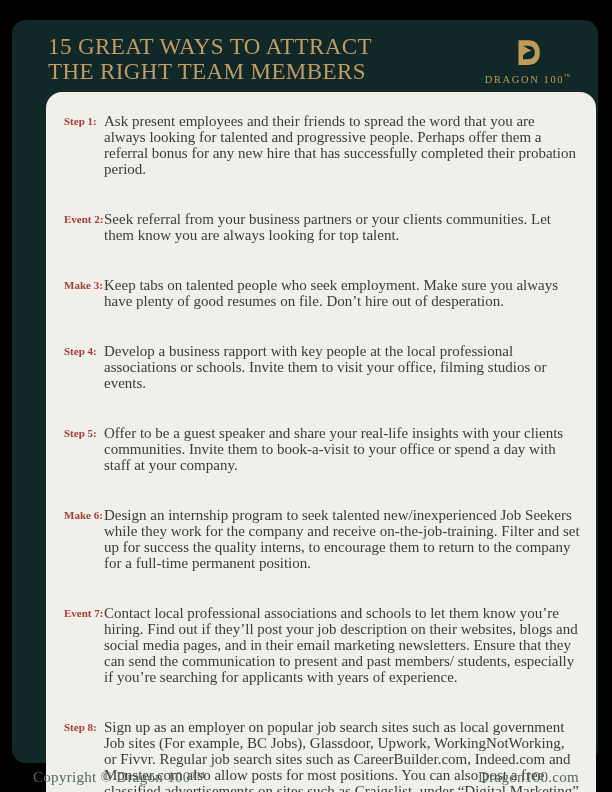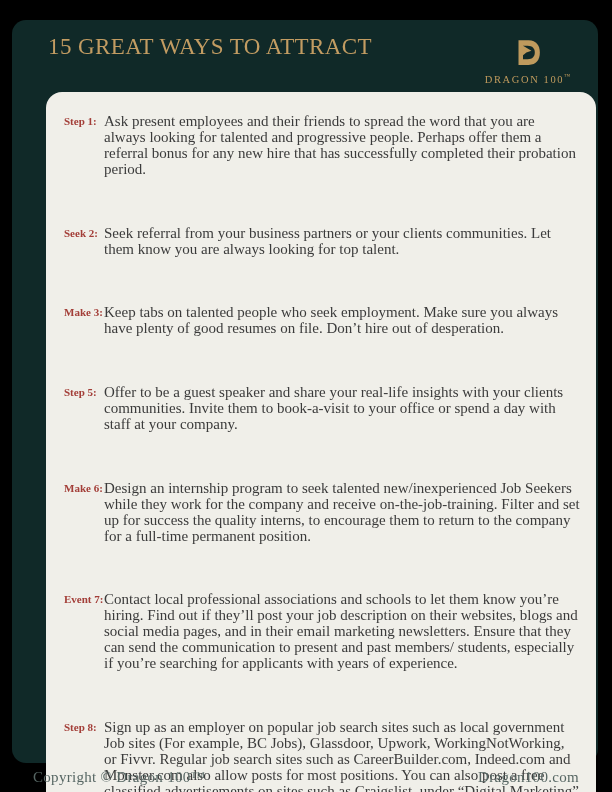--- a/index.html
+++ b/index.html
@@ -90,45 +90,50 @@
   .footer-link { color: #566663; text-decoration: none; }
 </style>
 </head>
 <body>
 
 <div class="panel">
 
   <div class="header">
     <div class="title">
       <div>15 GREAT WAYS TO ATTRACT</div>
+      <div>THE RIGHT TEAM MEMBERS</div>
     </div>
     <div class="logo">
       <span>
         <svg width="27" height="27" viewBox="0 0 24 24" aria-hidden="true">
           <path d="M4 1 H13 C20 1 23 6 23 12 C23 18 20 23 13 23 H4 Z" fill="#bf9a5d"></path>
           <path d="M8 6 H12 C16.5 6 18.5 8.5 18.5 12 C18.5 15.5 16.5 18 12 18 H8 Z" fill="#102928"></path>
           <path d="M8 6 L15.5 10.5 L11 12 L8 14.5 Z" fill="#bf9a5d"></path>
         </svg>
       </span>
       <span class="logo-name"><span>DRAGON 100</span><span class="tm">™</span></span>
     </div>
   </div>
 
   <div class="card">
     <div class="step">
       <span class="step-label">Step 1:</span>
       <span class="step-text">Ask present employees and their friends to spread the word that you are always looking for talented and progressive people. Perhaps offer them a referral bonus for any new hire that has successfully completed their probation period.</span>
     </div>
     <div class="step">
-      <span class="step-label">Seek 2:</span>
+      <span class="step-label">Event 2:</span>
       <span class="step-text">Seek referral from your business partners or your clients communities. Let them know you are always looking for top talent.</span>
     </div>
     <div class="step">
       <span class="step-label">Make 3:</span>
       <span class="step-text">Keep tabs on talented people who seek employment. Make sure you always have plenty of good resumes on file. Don’t hire out of desperation.</span>
+    </div>
+    <div class="step">
+      <span class="step-label">Step 4:</span>
+      <span class="step-text">Develop a business rapport with key people at the local professional associations or schools. Invite them to visit your office, filming studios or events.</span>
     </div>
     <div class="step">
       <span class="step-label">Step 5:</span>
       <span class="step-text">Offer to be a guest speaker and share your real-life insights with your clients communities. Invite them to book-a-visit to your office or spend a day with staff at your company.</span>
     </div>
     <div class="step">
       <span class="step-label">Make 6:</span>
       <span class="step-text">Design an internship program to seek talented new/inexperienced Job Seekers while they work for the company and receive on-the-job-training. Filter and set up for success the quality interns, to encourage them to return to the company for a full-time permanent position.</span>
     </div>
     <div class="step">

